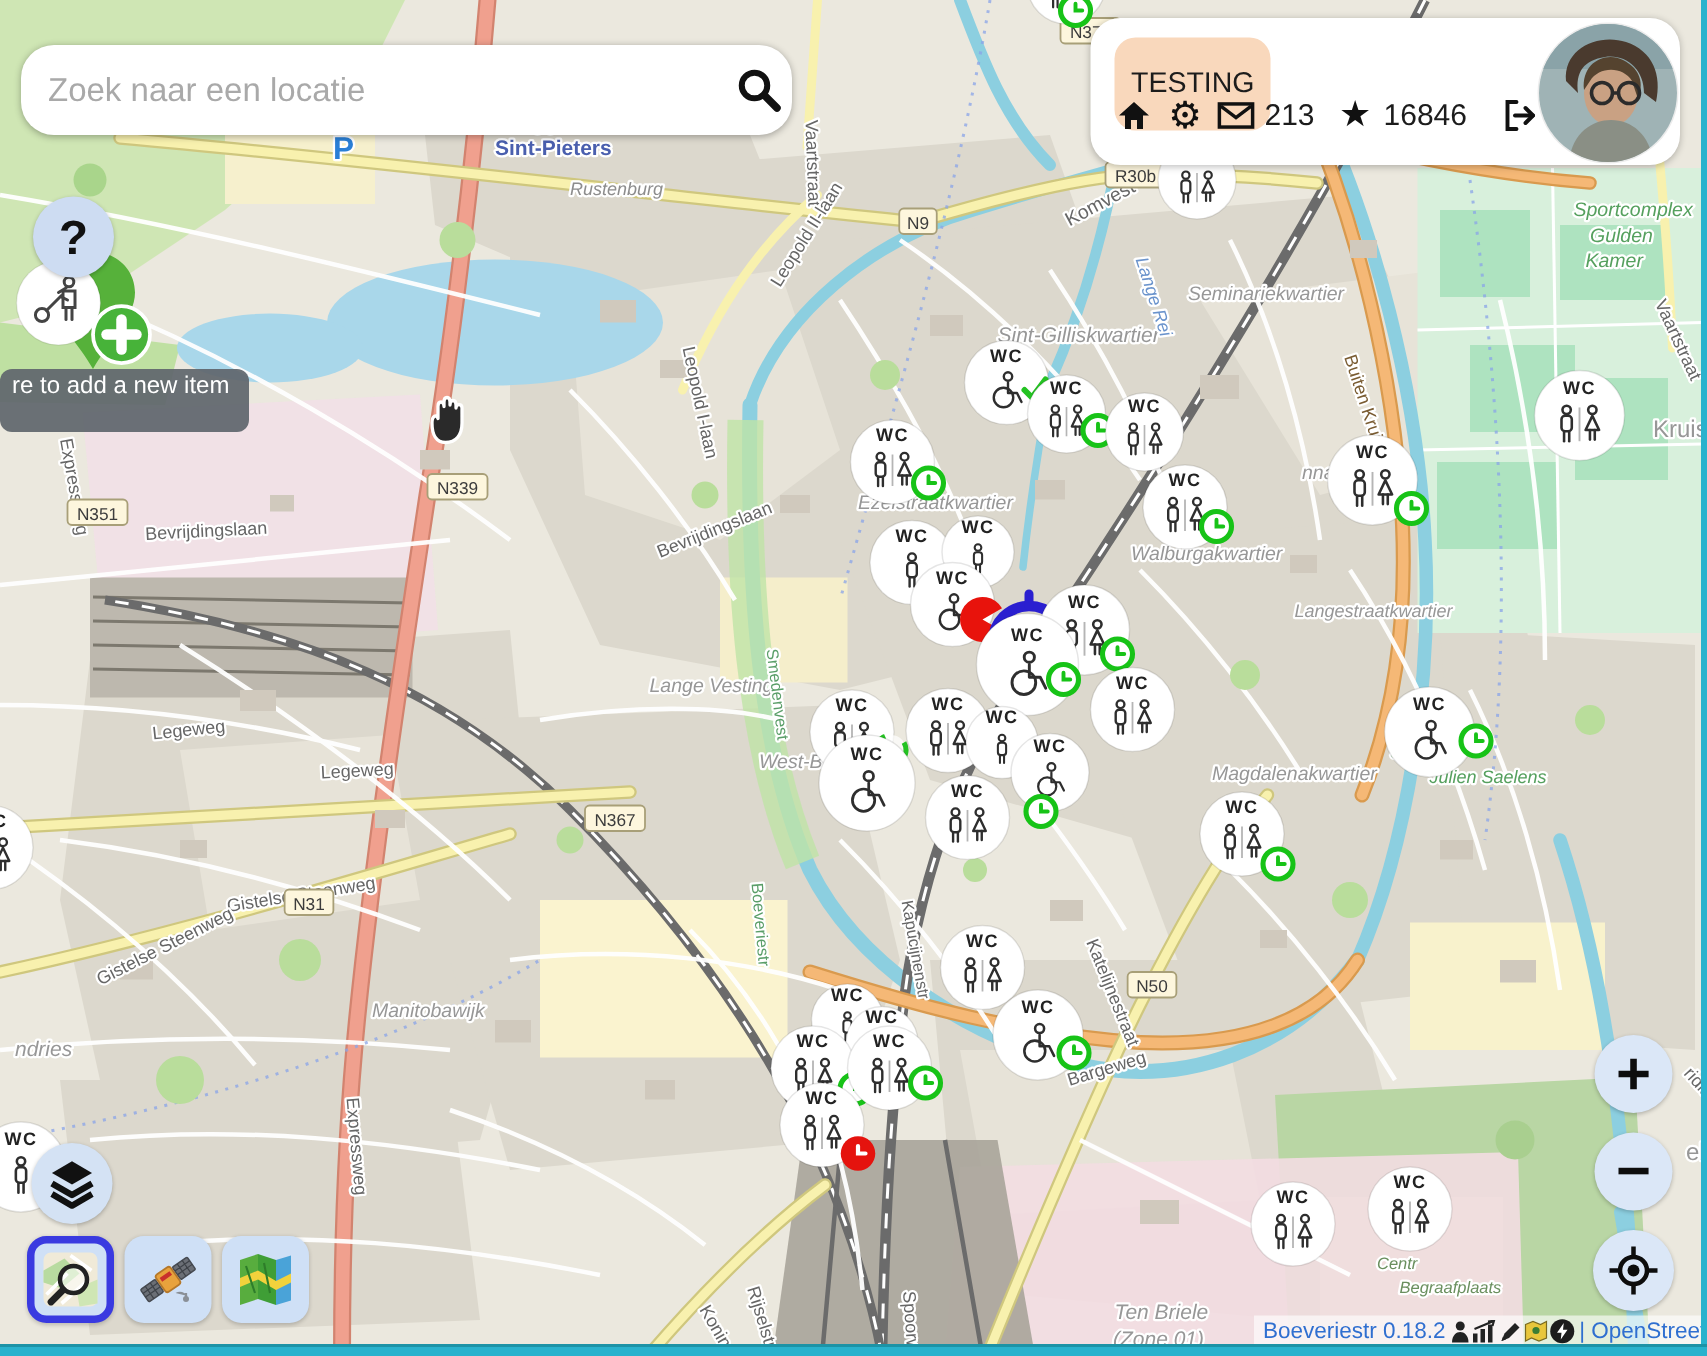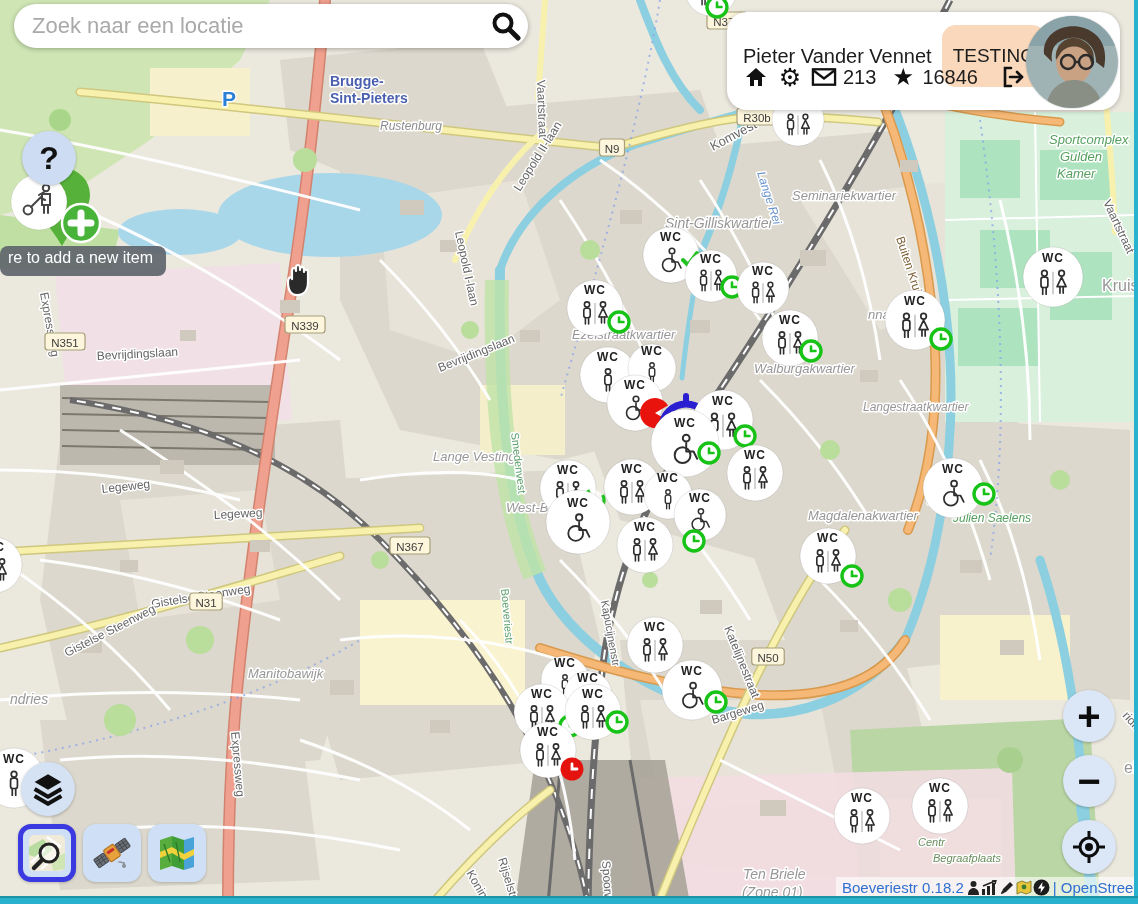--- a/index.html
+++ b/index.html
@@ -2,21 +2,21 @@
 <html><head>
 <meta charset="utf-8">
 <style>
   html,body{margin:0;padding:0;background:#fff;font-family:"Liberation Sans",sans-serif;}
   #stage{position:relative;width:1138px;height:904px;overflow:hidden;background:#ebe8de;}
   #map-svg{position:absolute;left:0;top:0;}
   
   .edge-right{position:absolute;right:0;top:0;width:4px;height:904px;background:#29b2cd;z-index:60;}
   .edge-bottom{position:absolute;left:0;bottom:0;width:1138px;height:6px;background:#29b2cd;border-top:2px solid #1d93a6;z-index:60;}
   
-  .search-bar{position:absolute;left:14px;top:4px;width:514px;height:44px;background:#fff;border-radius:22px;
+  .search-bar{position:absolute;left:14px;top:30px;width:514px;height:60px;background:#fff;border-radius:22px;
     box-shadow:0 1px 5px rgba(0,0,0,.3);display:flex;align-items:center;z-index:40;}
   .search-bar input{flex:1;border:none;outline:none;background:transparent;font-size:22px;color:#444;
     padding:0 0 0 18px;font-family:"Liberation Sans",sans-serif;}
   .search-bar input::placeholder{color:#a9a9a9;}
   .search-icon{width:44px;height:44px;display:flex;align-items:center;justify-content:center;cursor:pointer;}
   
   .user-card{position:absolute;left:727px;top:12px;width:393px;height:98px;background:#fff;border-radius:20px;
     box-shadow:0 1px 5px rgba(0,0,0,.25);z-index:40;}
   .user-name-row{position:absolute;left:16px;top:13px;display:flex;align-items:center;gap:10px;white-space:nowrap;}
   .user-name{font-size:20px;color:#1c1c1c;}
@@ -27,21 +27,21 @@
   .star-glyph{font-size:24px;line-height:1;color:#111;}
   .count-text{margin-left:-2px;margin-right:6px;text-align:right;}
   .avatar{position:absolute;left:299px;top:4px;width:92px;height:92px;border-radius:50%;overflow:hidden;
     box-shadow:0 0 0 1px rgba(0,0,0,.08);cursor:pointer;}
   
   .help-button{position:absolute;left:22px;top:131px;width:54px;height:54px;border-radius:50%;background:#cddcf2;
     display:flex;align-items:center;justify-content:center;font-size:32px;font-weight:bold;color:#111;
     box-shadow:0 1px 3px rgba(0,0,0,.25);z-index:42;cursor:pointer;}
   .add-pin{position:absolute;left:8px;top:160px;width:110px;height:95px;z-index:41;cursor:pointer;}
   .tooltip{position:absolute;left:0;top:246px;background:rgba(96,102,109,.93);color:#fff;font-size:16px;
-    padding:3px 13px 9px 8px;border-radius:8px;z-index:41;white-space:nowrap;}
+    padding:3px 13px 21px 8px;border-radius:8px;z-index:41;white-space:nowrap;}
   .hand-cursor{position:absolute;left:278px;top:260px;z-index:55;pointer-events:none;}
   
   .layers-button{position:absolute;left:21px;top:762px;width:54px;height:54px;border-radius:50%;background:#d4e2f4;
     display:flex;align-items:center;justify-content:center;box-shadow:0 1px 3px rgba(0,0,0,.25);z-index:42;cursor:pointer;}
   .bg-switcher{position:absolute;left:18px;top:824px;display:flex;gap:7px;z-index:42;}
   .bg-btn{width:58px;height:58px;border-radius:13px;background:#cfe0f6;display:flex;align-items:center;justify-content:center;
     box-shadow:0 1px 3px rgba(0,0,0,.2);cursor:pointer;box-sizing:border-box;}
   .bg-btn.selected{border:5px solid #3a3ae0;}
   
   .round-btn{position:absolute;width:52px;height:52px;border-radius:50%;background:#dbe7f7;display:flex;align-items:center;
@@ -835,21 +835,20 @@
     <div class="search-icon">
       <svg width="34" height="34" viewBox="0 0 34 34">
         <circle cx="14" cy="14" r="8.5" fill="none" stroke="#111" stroke-width="4"></circle>
         <line x1="20.5" y1="20.5" x2="29" y2="29" stroke="#111" stroke-width="5" stroke-linecap="round"></line>
       </svg>
     </div>
   </div>
 
   <div class="user-card">
     <div class="user-name-row">
-      <span class="user-name">Pieter Vander Vennet</span>
       <span class="user-badge">TESTING</span>
     </div>
     <div class="user-icons-row">
       <span class="ui-icon">
         <svg width="24" height="24" viewBox="0 0 24 24">
             <path d="M2,12 L12,3 L22,12 L18,12 L18,21 L14,21 L14,15 L10,15 L10,21 L6,21 L6,12 Z" fill="#111"></path>
           </svg>
       </span>
       <span class="ui-icon gear-glyph">⚙</span>
       <span class="ui-icon">

